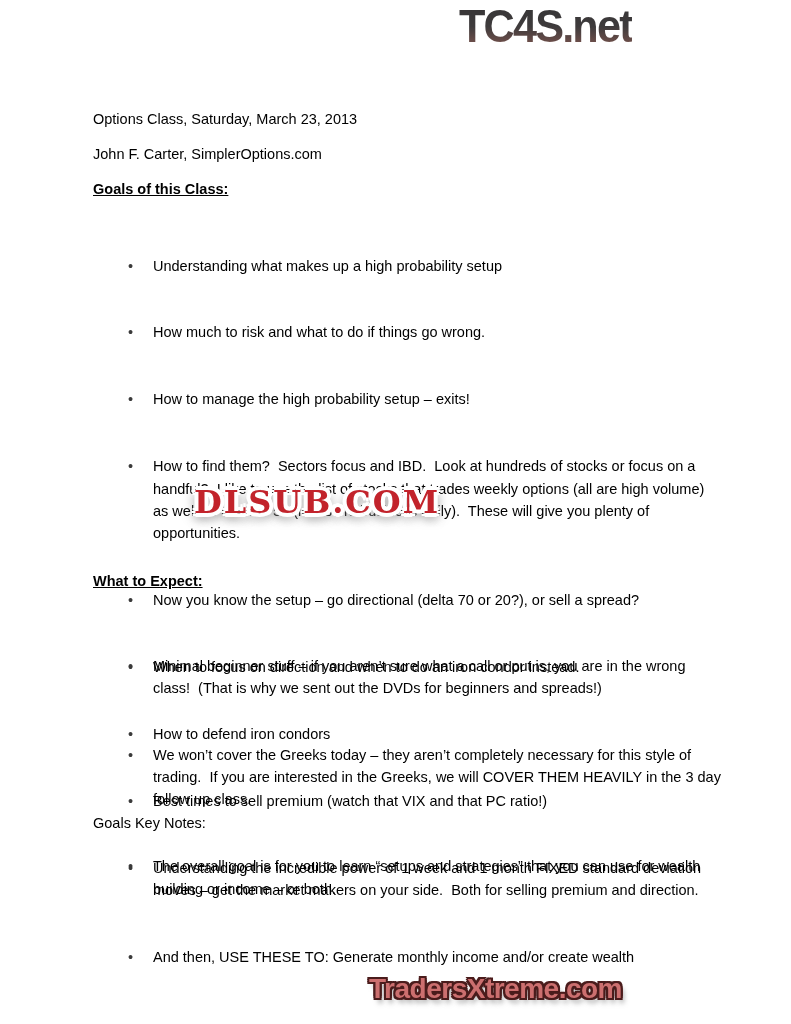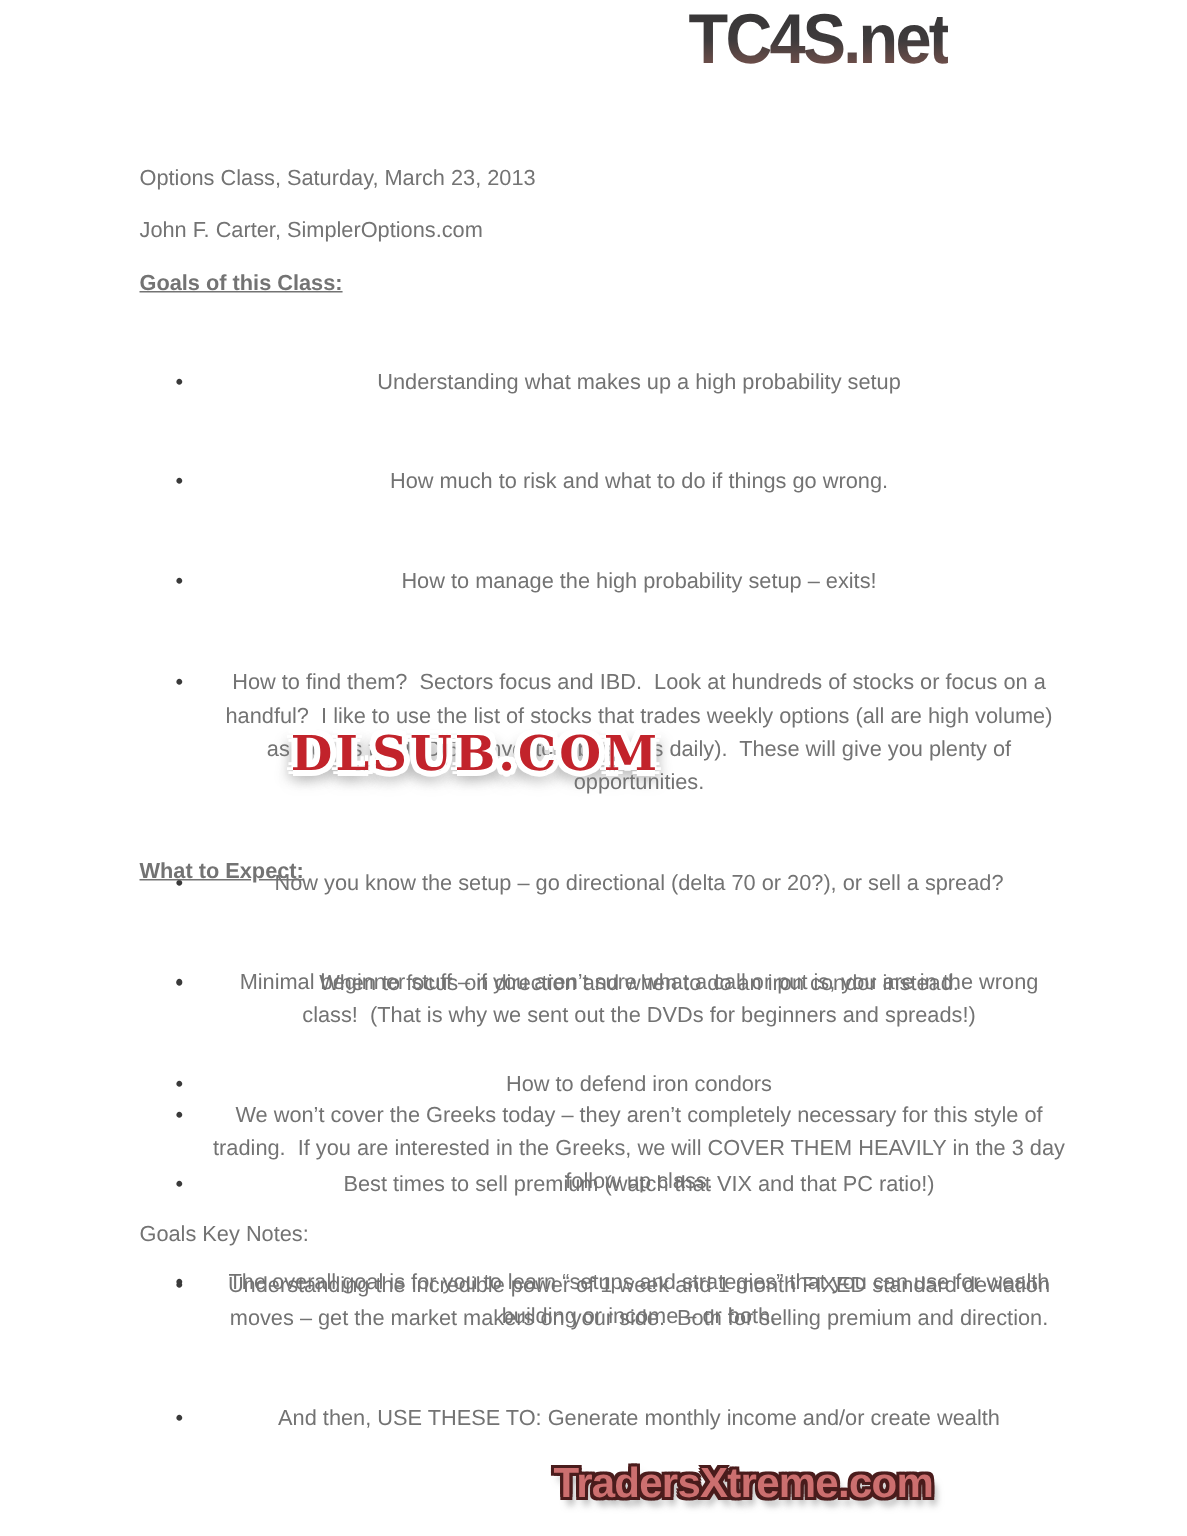--- a/index.html
+++ b/index.html
@@ -11,37 +11,36 @@
     position: relative;
     overflow: hidden;
   }
   .page {
     position: absolute;
     left: 0; top: 0; width: 634px; height: 1024px;
   }
   .doc-text {
     font-size: 14.5px;
     line-height: 22.3px;
-    color: #737373;
+    color: #000000;
     white-space: pre-wrap;
   }
   .p-date   { position: absolute; left: 93px; top: 93px;  width: 600px; }
   .p-author { position: absolute; left: 93px; top: 128px; width: 600px; }
   .h-goals  { position: absolute; left: 93px; top: 163px; font-weight: bold; text-decoration: underline; }
   .h-expect { position: absolute; left: 93px; top: 555px; font-weight: bold; text-decoration: underline; }
   .h-notes  { position: absolute; left: 93px; top: 797px; }
   .p-notes  { position: absolute; left: 93px; top: 841px; width: 600px; }
 
   ul.bullets {
     position: absolute;
-    margin: 0; padding: 0;
+    margin: 11px; padding: 0;
     list-style: none;
     left: 142px;
     width: 568px;
-    text-align: center;
   }
   ul.bullets-goals  { top: 199px; }
   ul.bullets-expect { top: 599px; }
   ul.bullets li {
     position: relative;
     margin: 0; padding: 0;
   }
   ul.bullets li::before {
     content: "\2022";
     position: absolute;

